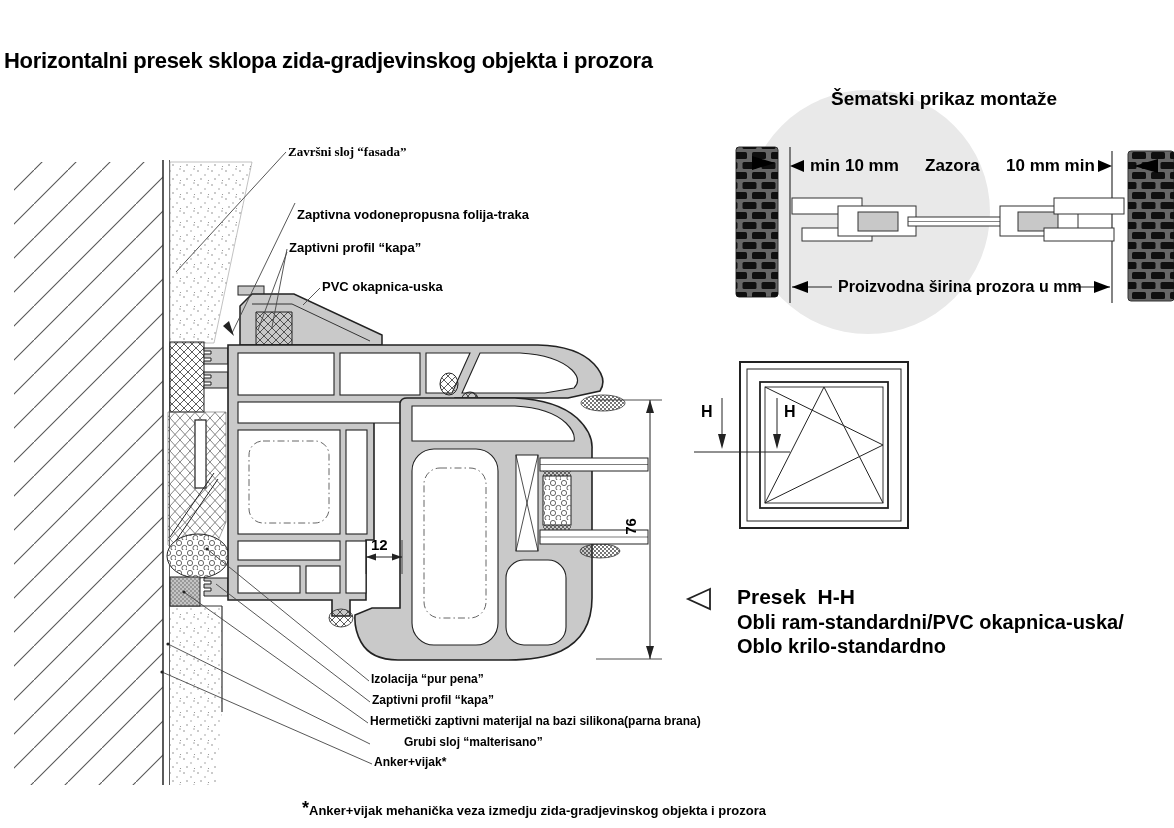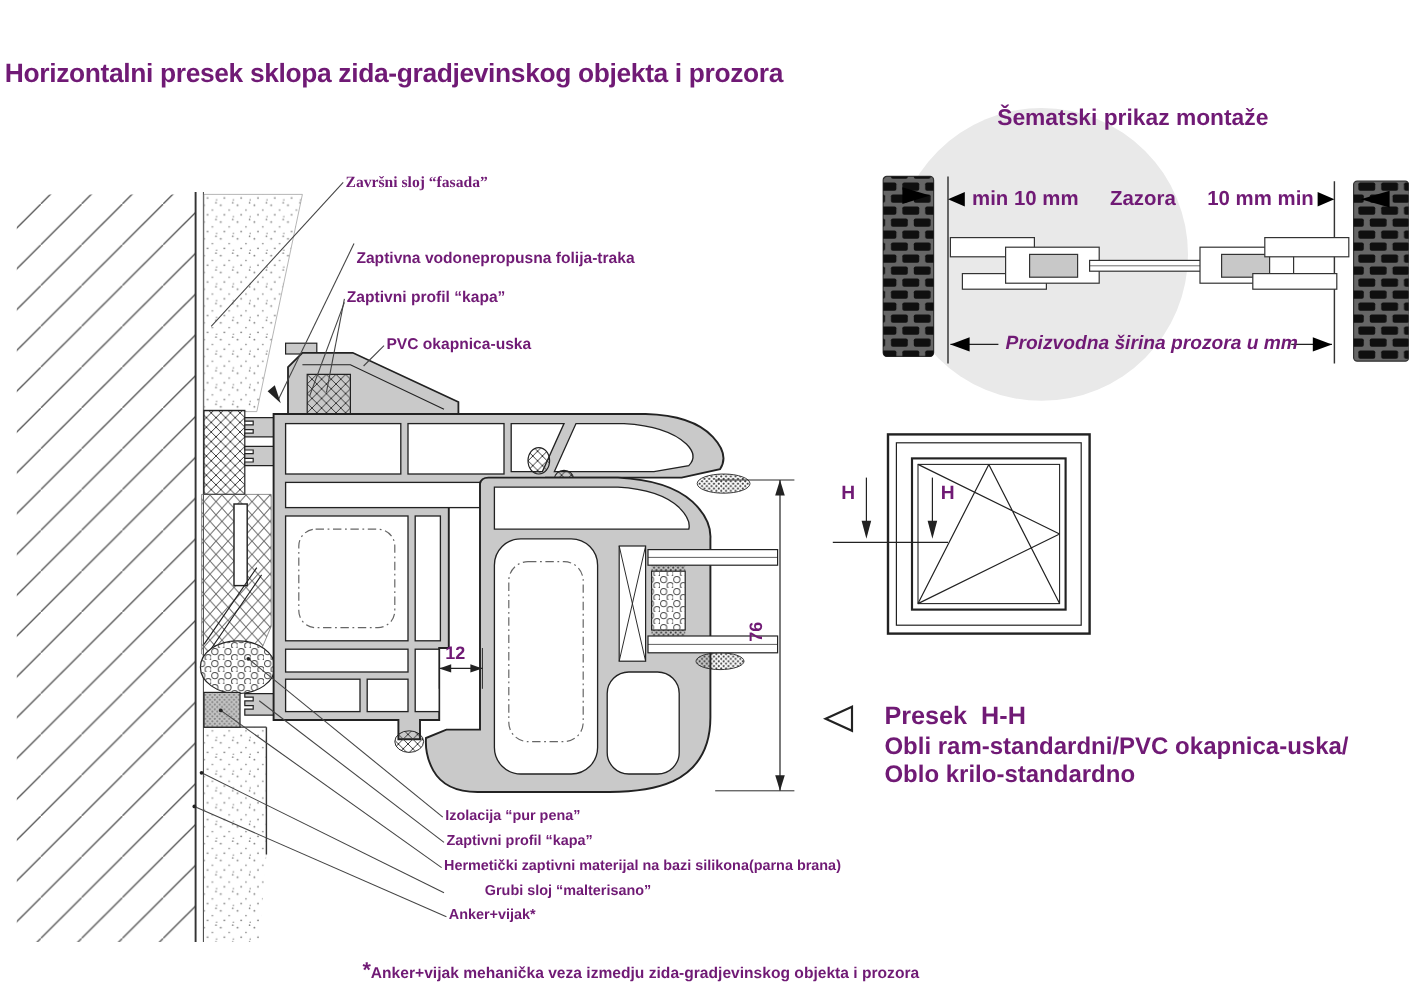--- a/index.html
+++ b/index.html
@@ -1,19 +1,19 @@
 <!DOCTYPE html>
 <html><head>
 <meta charset="utf-8">
 <style>
   html,body{margin:0;padding:0;background:#fff;}
   body{width:1174px;height:828px;position:relative;overflow:hidden;
        font-family:"Liberation Sans",sans-serif;color:#111;}
   svg.stage{position:absolute;left:0;top:0;width:1174px;height:828px;}
-  .t{position:absolute;font-weight:bold;white-space:nowrap;color:#701a75;}
+  .t{position:absolute;font-weight:bold;white-space:nowrap;color:#000000;}
   .title{font-size:22px;letter-spacing:-0.3px;}
   .schem-title{font-size:19px;}
   .lbl{font-size:13px;}
   .lbl-sm{font-size:12px;}
   .dim{font-size:15px;}
   .dim-rot{transform:rotate(-90deg);transform-origin:center;}
   .hmark{font-size:16px;}
   .schem-lbl{font-size:17px;}
   .schem-dim{font-size:16px;}
   .sec1{font-size:21px;white-space:pre;}
@@ -246,21 +246,21 @@
 <div class="t lbl-sm" style="left:372px;top:735px;margin-left:32px;">Grubi sloj “malterisano”</div>
 <div class="t lbl-sm" style="left:374px;top:755px;">Anker+vijak*</div>
 
 <div class="t dim" style="left:371px;top:536px;">12</div>
 <div class="t dim dim-rot" style="left:622px;top:518px;">76</div>
 
 <div class="t schem-title" style="left:831px;top:88px;">Šematski prikaz montaže</div>
 <div class="t schem-lbl" style="left:810px;top:156px;">min 10 mm</div>
 <div class="t schem-lbl" style="left:925px;top:156px;">Zazora</div>
 <div class="t schem-lbl" style="left:1006px;top:156px;">10 mm min</div>
-<div class="t schem-dim" style="left:838px;top:278px;font-style:italic;">Proizvodna širina prozora u mm</div>
+<div class="t schem-dim" style="left:838px;top:278px;">Proizvodna širina prozora u mm</div>
 
 <div class="t hmark" style="left:701px;top:403px;">H</div>
 <div class="t hmark" style="left:784px;top:403px;">H</div>
 
 <div class="t sec1" style="left:737px;top:585px;">Presek  H-H</div>
 <div class="t sec2" style="left:737px;top:611px;">Obli ram-standardni/PVC okapnica-uska/</div>
 <div class="t sec2" style="left:737px;top:635px;">Oblo krilo-standardno</div>
 
 <div class="t foot" style="left:302px;top:799px;"><span class="star">*</span><span>Anker+vijak mehanička veza izmedju zida-gradjevinskog objekta i prozora</span></div>
 

